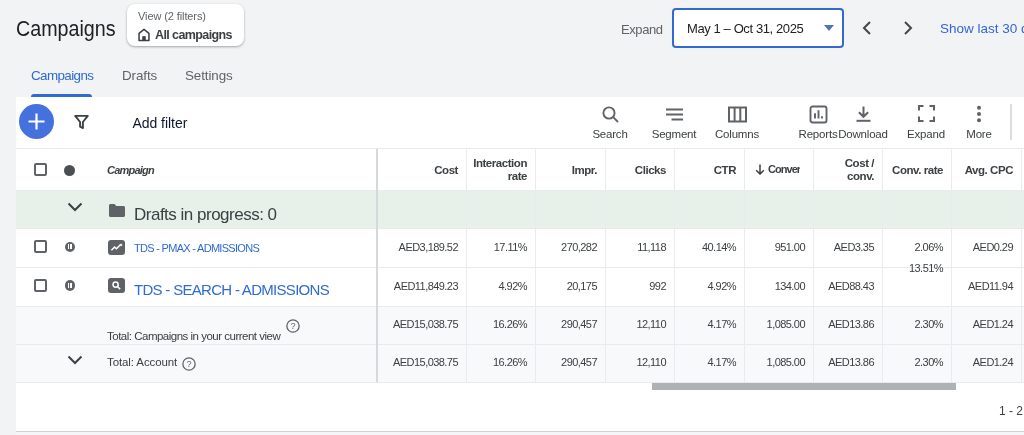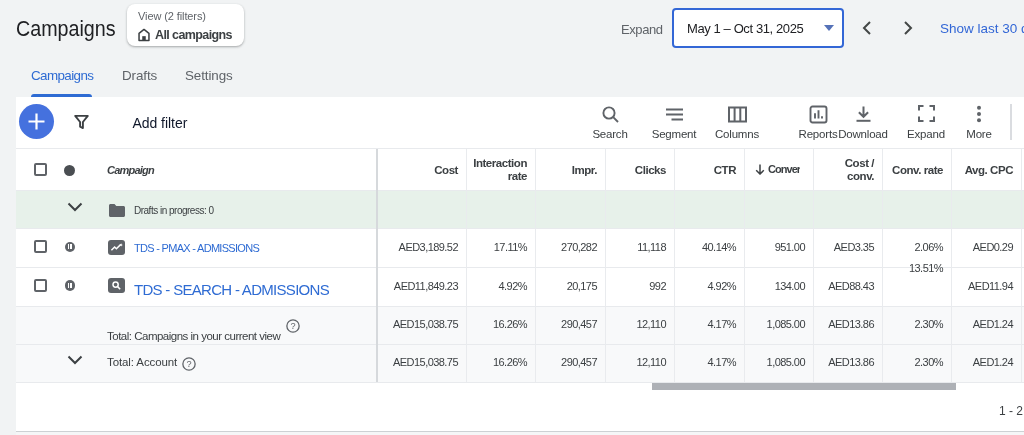--- a/index.html
+++ b/index.html
@@ -147,21 +147,21 @@
 <div class="hnum" style="left:817px; top:156.5px; width:57px;">Cost / conv.</div>
 <div class="hnum" style="left:886px; top:164px; width:57px;">Conv. rate</div>
 <div class="hnum" style="left:955px; top:164px; width:58px;">Avg. CPC</div>
 
 <svg class="abs" style="left:67px; top:202px;" width="16" height="10" viewBox="0 0 16 10">
     <path d="M1.5 1.5 8 8l6.5-6.5" fill="none" stroke="#3c4043" stroke-width="2"></path>
   </svg>
 <svg class="abs" style="left:108.5px; top:203.5px;" width="16" height="13" viewBox="0 0 16 13">
     <path d="M0 1.5C0 .7.7 0 1.5 0h4l1.8 2h7.2c.8 0 1.5.7 1.5 1.5v8c0 .8-.7 1.5-1.5 1.5h-13C.7 13 0 12.3 0 11.5z" fill="#5f6368"></path>
   </svg>
-<div class="abs" style="left:134px; top:204.5px; font-size:10px; letter-spacing:-0.5px; color:#3c4043;">Drafts in progress: 0</div>
+<div class="abs" style="left:134px; top:204.5px; font-size:17px; letter-spacing:-0.5px; color:#3c4043;">Drafts in progress: 0</div>
 
 <div class="cb" style="left:34px; top:240px;"></div>
 <div class="abs" style="left:64.5px; top:241.5px; width:10.5px; height:10.5px; border-radius:50%; background:#5f6368;">
   <div style="position:absolute; left:3px; top:2.7px; width:1.6px; height:5.1px; background:#fff;"></div>
   <div style="position:absolute; left:5.9px; top:2.7px; width:1.6px; height:5.1px; background:#fff;"></div>
 </div>
 <div class="abs" style="left:108px; top:240px; width:17px; height:15px; border-radius:3px; background:#5f6368;">
   <svg width="17" height="15" viewBox="0 0 17 15">
       <path d="M3.4 10.2 6.6 7l1.8 1.8 4.4-4.4" fill="none" stroke="#fff" stroke-width="1.5"></path>
       <path d="M13.2 3.2l.5 1.2 1.2.5-1.2.5-.5 1.2-.5-1.2-1.2-.5 1.2-.5z" fill="#fff"></path>

